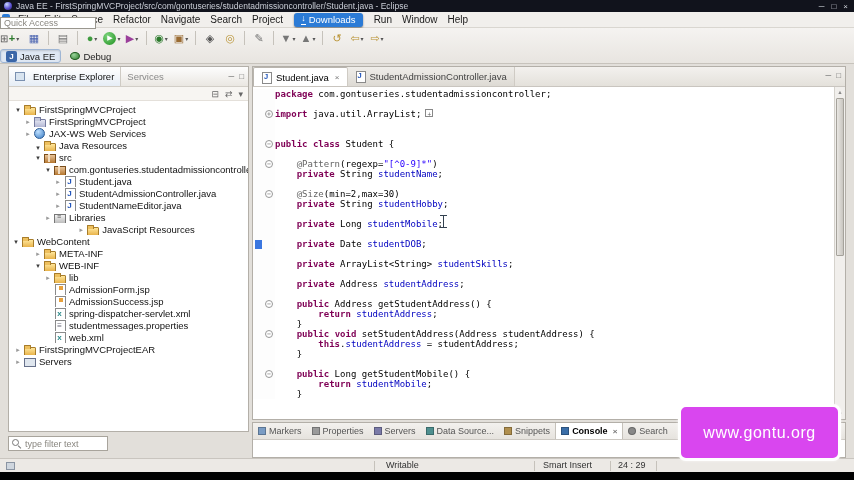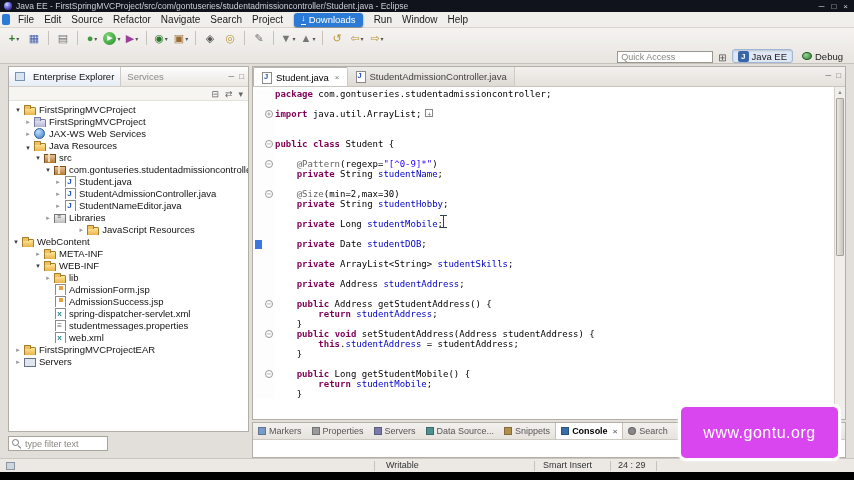--- a/index.html
+++ b/index.html
@@ -22,21 +22,21 @@
   .dl-icon { display:inline-block; border-bottom:1.5px solid #fff; line-height:1; font-size:9px; padding-bottom:1px; }
 
   
   .toolbar { position:absolute; left:0; top:28px; width:854px; height:36px; background:linear-gradient(#f5f3f1,#e8e5e0); border-bottom:1px solid #c7c3bc; }
   .tb-row1 { height:20px; display:flex; align-items:center; padding-left:4px; }
   .tb-btn { height:17px; min-width:18px; display:flex; align-items:center; justify-content:center; margin:0 1px; border-radius:2px; }
   .tb-glyph { font-size:11px; line-height:1; }
   .tb-drop { font-size:6px; color:#555; margin-left:1px; }
   .tb-sep { width:1px; height:14px; background:#c6c2bb; margin:0 4px; }
   .run-circle { width:13px; height:13px; border-radius:50%; background:radial-gradient(circle at 35% 30%, #7cd47c, #1f8f1f); color:#fff; font-size:7px; display:flex; align-items:center; justify-content:center; }
-  .tb-row2 { height:15px; display:flex; align-items:flex-end; justify-content:flex-end; padding-right:6px; gap:5px; }
+  .tb-row2 { height:15px; display:flex; align-items:flex-start; justify-content:flex-end; padding-right:6px; gap:5px;flex-direction:column; }
   .quick-access { width:96px; height:12px; background:#fff; border:1px solid #9a978f; font-size:9px; color:#8a8780; display:flex; align-items:center; padding:0 3px; }
   .persp-grid { font-size:10px; color:#555; line-height:1; }
   .persp-btn { display:flex; align-items:center; gap:3px; font-size:9.5px; padding:0 5px; height:14px; border-radius:3px; color:#222; white-space:nowrap; }
   .persp-btn.active { background:#dfe8f4; border:1px solid #9fb6d4; box-shadow:inset 0 1px 2px rgba(0,0,0,.15); }
   .javaee-perspective-icon { width:11px; height:11px; background:#3a66a8; border-radius:2px; position:relative; flex:none; }
   .javaee-perspective-icon::after { content:"J"; position:absolute; inset:0; color:#fff; font-size:8px; font-weight:bold; text-align:center; line-height:11px; }
   .debug-perspective-icon { width:10px; height:8px; border-radius:50%; background:radial-gradient(circle at 35% 30%, #9bd59b, #2f7d2f); border:1px solid #1d5a1d; flex:none; }
 
   
   .workbench { position:absolute; left:0; top:64px; width:854px; height:394px; background:#e2dfda; }
@@ -289,21 +289,21 @@
           <div class="tree-row" style="padding-left: 14px;">
             <span class="tree-arrow closed">▸</span>
             <span class="ticon ticon-module"></span>
             <span class="tree-label">FirstSpringMVCProject</span>
           </div>
           <div class="tree-row" style="padding-left: 14px;">
             <span class="tree-arrow closed">▸</span>
             <span class="ticon ticon-globe"></span>
             <span class="tree-label">JAX-WS Web Services</span>
           </div>
-          <div class="tree-row" style="padding-left: 14px; align-items: flex-end;">
+          <div class="tree-row" style="padding-left: 24px; align-items: flex-end;">
             <span class="tree-arrow">▾</span>
             <span class="ticon ticon-folder"></span>
             <span class="tree-label">Java Resources</span>
           </div>
           <div class="tree-row" style="padding-left: 24px;">
             <span class="tree-arrow">▾</span>
             <span class="ticon ticon-package"></span>
             <span class="tree-label">src</span>
           </div>
           <div class="tree-row" style="padding-left: 34px;">

